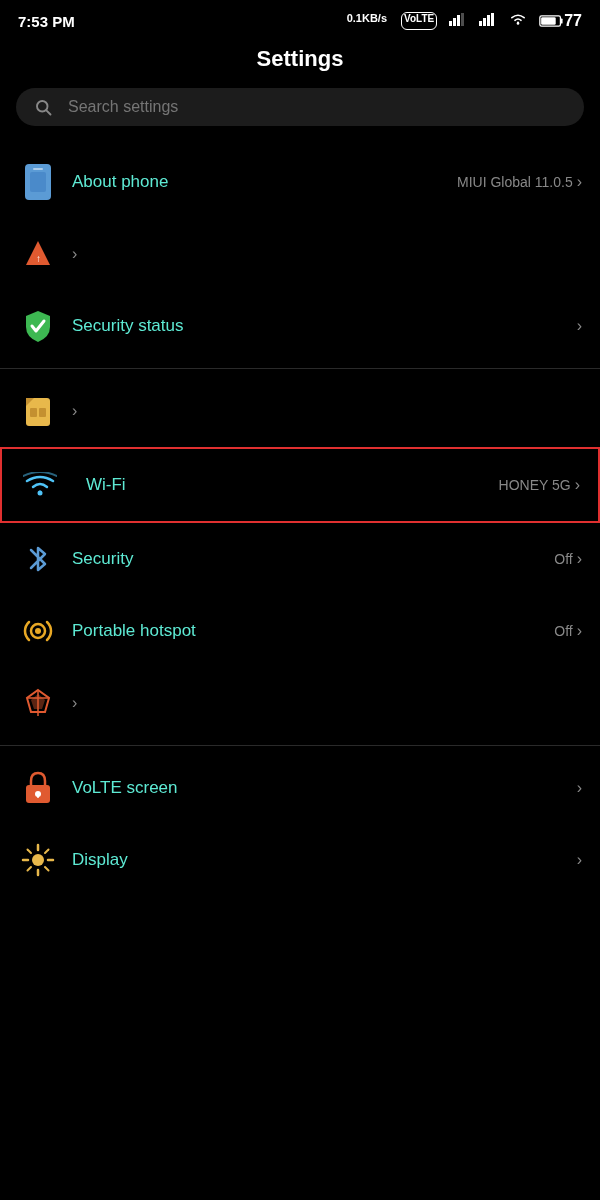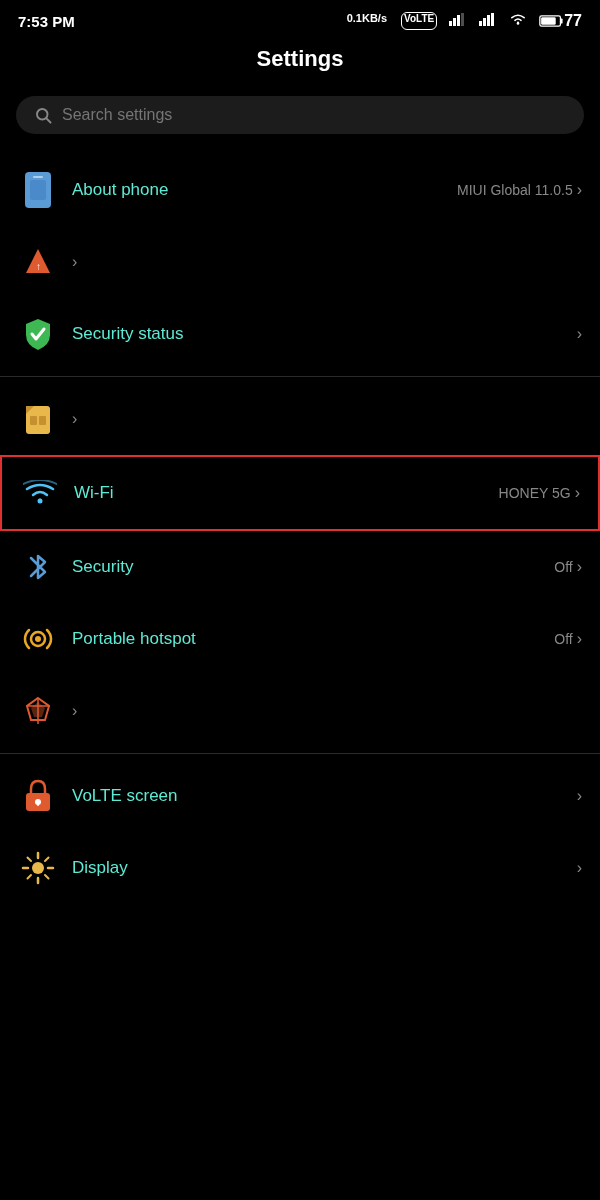--- a/index.html
+++ b/index.html
@@ -32,27 +32,27 @@
     
     .page-title {
       text-align: center;
       font-size: 22px;
       font-weight: 700;
       padding: 10px 0 16px;
     }
 
     
     .search-bar {
-      margin: 8px 16px 20px;
+      margin: 0 16px 20px;
       background: #1c1c1c;
       border-radius: 30px;
       display: flex;
       align-items: center;
       padding: 10px 18px;
-      gap: 10px;
+      gap: 16px;
     }
     .search-bar .search-icon-wrap {
       color: #888;
       font-size: 16px;
     }
     .search-bar input {
       background: transparent;
       border: none;
       outline: none;
       color: #888;
@@ -63,20 +63,21 @@
     
     .settings-item {
       display: flex;
       align-items: center;
       padding: 16px 18px;
       cursor: pointer;
       position: relative;
     }
     .settings-item.highlighted {
       border: 2px solid #e03030;
+      gap: 12px;
     }
 
     .item-icon {
       width: 40px;
       height: 40px;
       display: flex;
       align-items: center;
       justify-content: center;
       margin-right: 14px;
       flex-shrink: 0;

